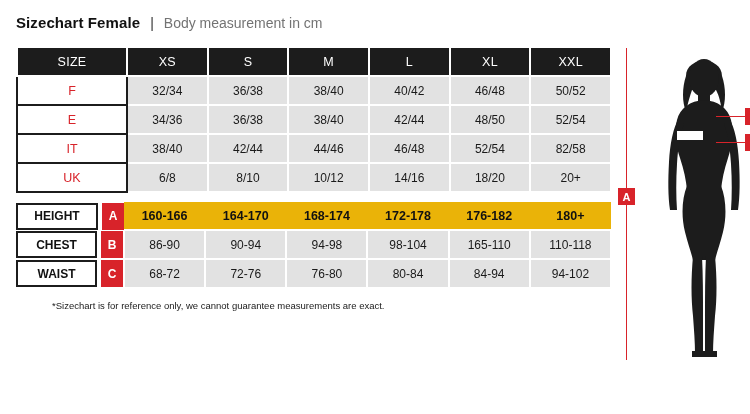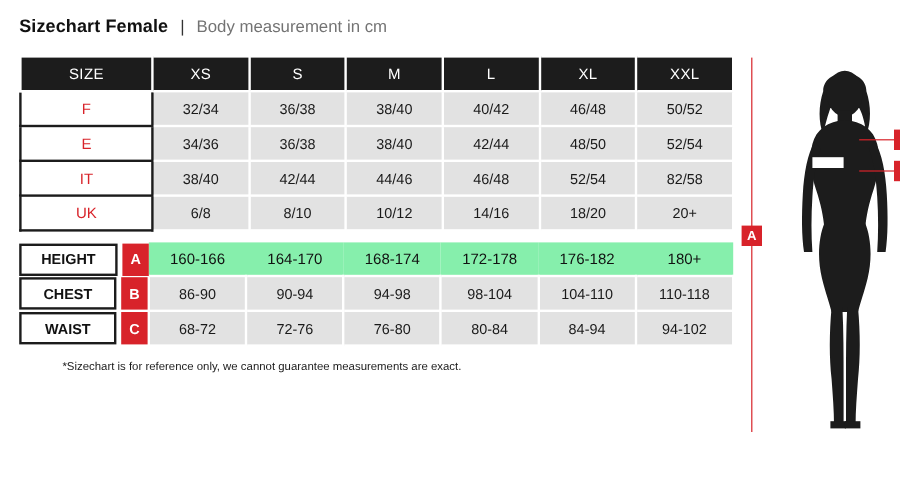--- a/index.html
+++ b/index.html
@@ -135,22 +135,22 @@
     width: 22px;
     background: #d8232a;
     color: #ffffff;
     font-weight: bold;
     font-size: 12px;
     display: flex;
     align-items: center;
     justify-content: center;
   }
   .meas-bold {
-    background: #86efac;
-    font-weight: normal;
+    background: #eab308;
+    font-weight: bold;
     font-size: 12.5px;
     color: #111111;
     border: none !important;
   }
 
   .footnote {
     margin-top: 11px;
     font-size: 9.5px;
     font-weight: normal;
     color: #1a1a1a;
@@ -337,21 +337,21 @@
             <td class="name-cell">
               <div class="name-wrap">
                 <div class="name-box">CHEST</div>
                 <div class="tag-box">B</div>
               </div>
             </td>
             <td class="cell-grey">86-90</td>
             <td class="cell-grey">90-94</td>
             <td class="cell-grey">94-98</td>
             <td class="cell-grey">98-104</td>
-            <td class="cell-grey">104-110</td>
+            <td class="cell-grey">165-110</td>
             <td class="cell-grey">110-118</td>
           </tr>
 
           <tr>
             <td class="name-cell">
               <div class="name-wrap">
                 <div class="name-box">WAIST</div>
                 <div class="tag-box">C</div>
               </div>
             </td>

